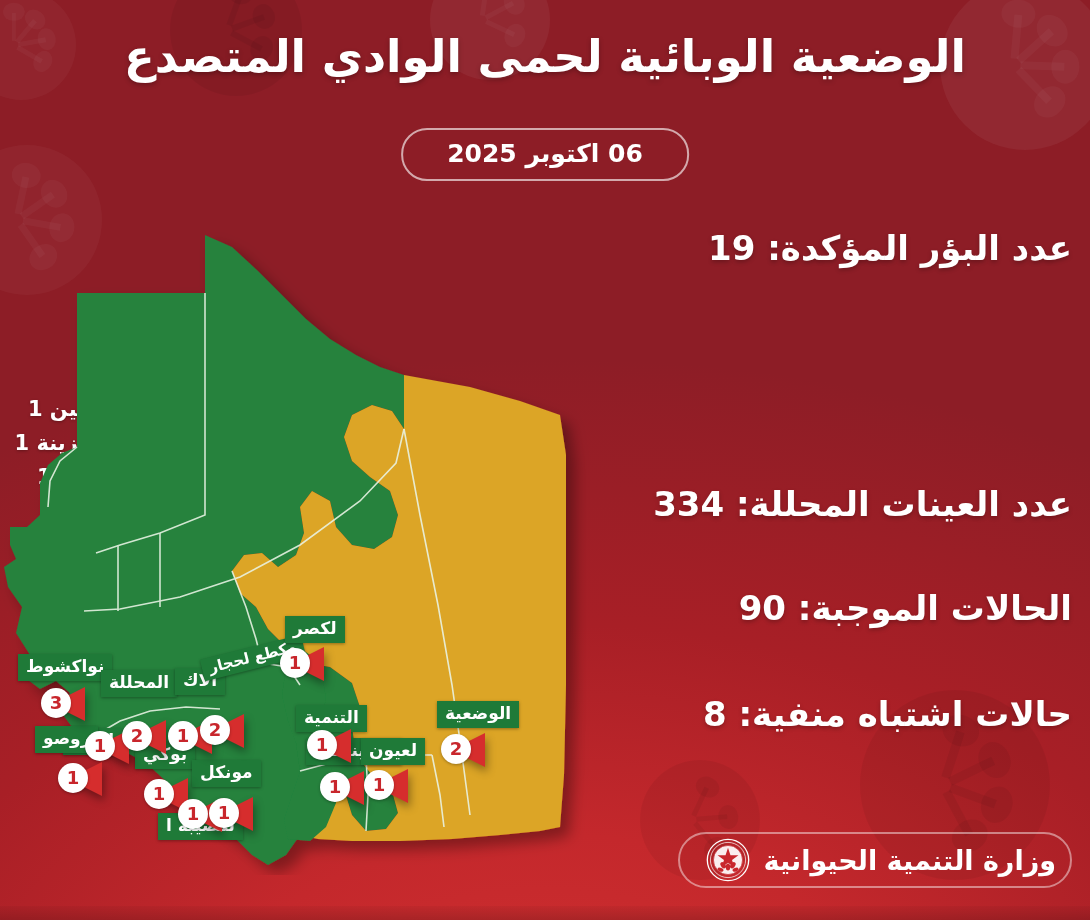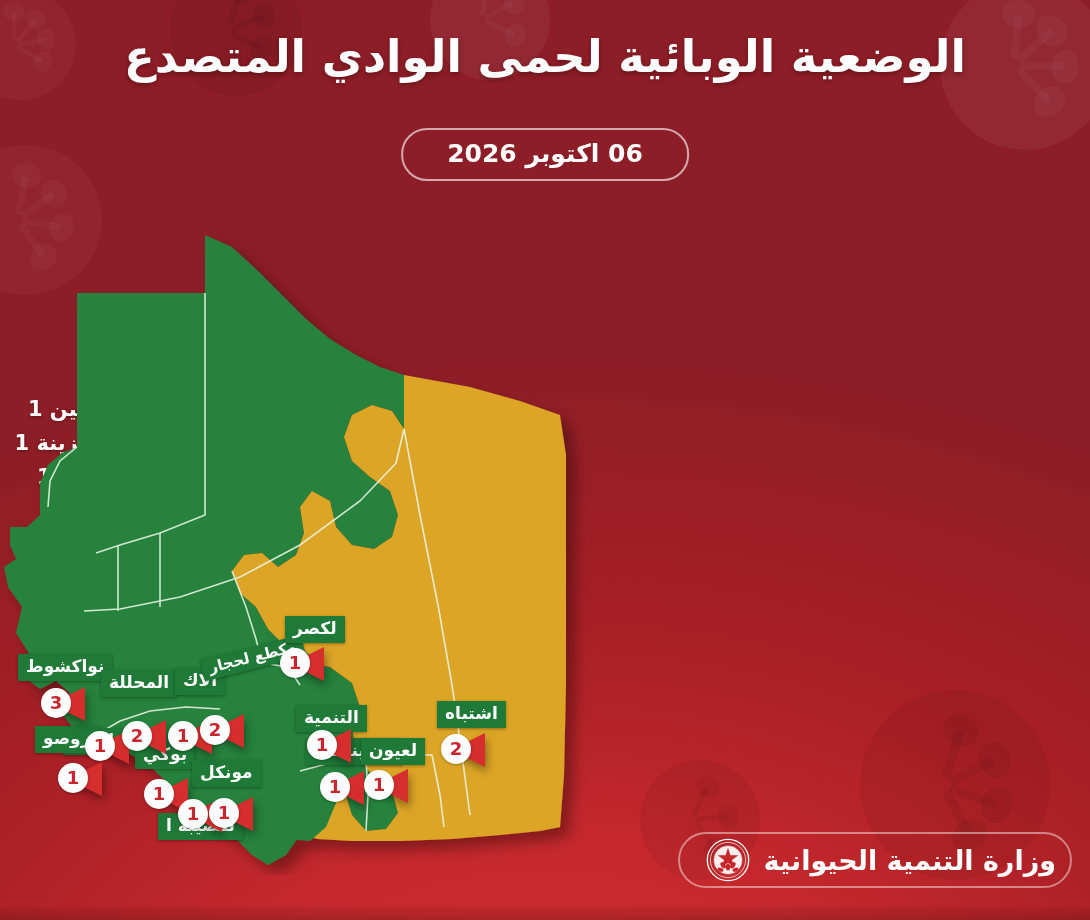--- a/index.html
+++ b/index.html
@@ -280,22 +280,28 @@
     <span class="spike" style="transform:translate(-50%,-50%) rotate(110deg)"></span>
     <span class="spike" style="transform:translate(-50%,-50%) rotate(152deg)"></span>
   </div>
   <div class="virus dark" style="width:120px;height:120px;left:640px;top:760px;">
     <span class="spike" style="transform:translate(-50%,-50%) rotate(25deg)"></span>
     <span class="spike" style="transform:translate(-50%,-50%) rotate(85deg)"></span>
     <span class="spike" style="transform:translate(-50%,-50%) rotate(140deg)"></span>
   </div>
 
   <div class="title">الوضعية الوبائية لحمى الوادي المتصدع</div>
-  <div class="date-pill">06 اكتوبر 2026</div>
-
+  <div class="date-pill">06 اكتوبر 2025</div>
+
+  <div class="stats">
+    <div class="stat-line stat-0">عدد البؤر المؤكدة: 19</div>
+    <div class="stat-line stat-1">عدد العينات المحللة: 334</div>
+    <div class="stat-line stat-2">الحالات الموجبة: 90</div>
+    <div class="stat-line stat-3">حالات اشتباه منفية: 8</div>
+  </div>
 
   <div class="side-labels">
     <div>توجنين 1</div>
     <div>تفرغ زينة 1</div>
     <div>لكصر 1</div>
   </div>
 
   <div id="map-wrap">
     <svg id="map-svg" viewBox="0 0 620 660" xmlns="http://www.w3.org/2000/svg">
       <defs>
@@ -354,21 +360,21 @@
         <div class="place" style="left: 101px; top: 455px;">المحللة</div>
         <div class="place" style="left: 175px; top: 453px;">ألاك</div>
         <div class="place rot small" style="left: 201px; top: 432px;">مكطع لحجار</div>
         <div class="place" style="left: 135px; top: 527px;">بوكي</div>
         <div class="place" style="left: 192px; top: 545px;">مونكل</div>
         <div class="place" style="left: 158px; top: 598px;">لكصيبه ا</div>
         <div class="place" style="left: 285px; top: 401px;">لكصر</div>
         <div class="place" style="left: 296px; top: 490px;">التنمية</div>
         <div class="place" style="left: 306px; top: 523px;">الطينطان</div>
         <div class="place" style="left: 361px; top: 523px;">لعيون</div>
-        <div class="place" style="left: 437px; top: 486px;">اشتباه</div>
+        <div class="place" style="left: 437px; top: 486px;">الوضعية</div>
       </div>
 
     <div id="pins-layer">
         <div class="pin" style="left: 41px; top: 470px;">
           <span class="tri"></span>
           <span class="badge">3</span>
         </div>
         <div class="pin" style="left: 85px; top: 513px;">
           <span class="tri"></span>
           <span class="badge">1</span>

